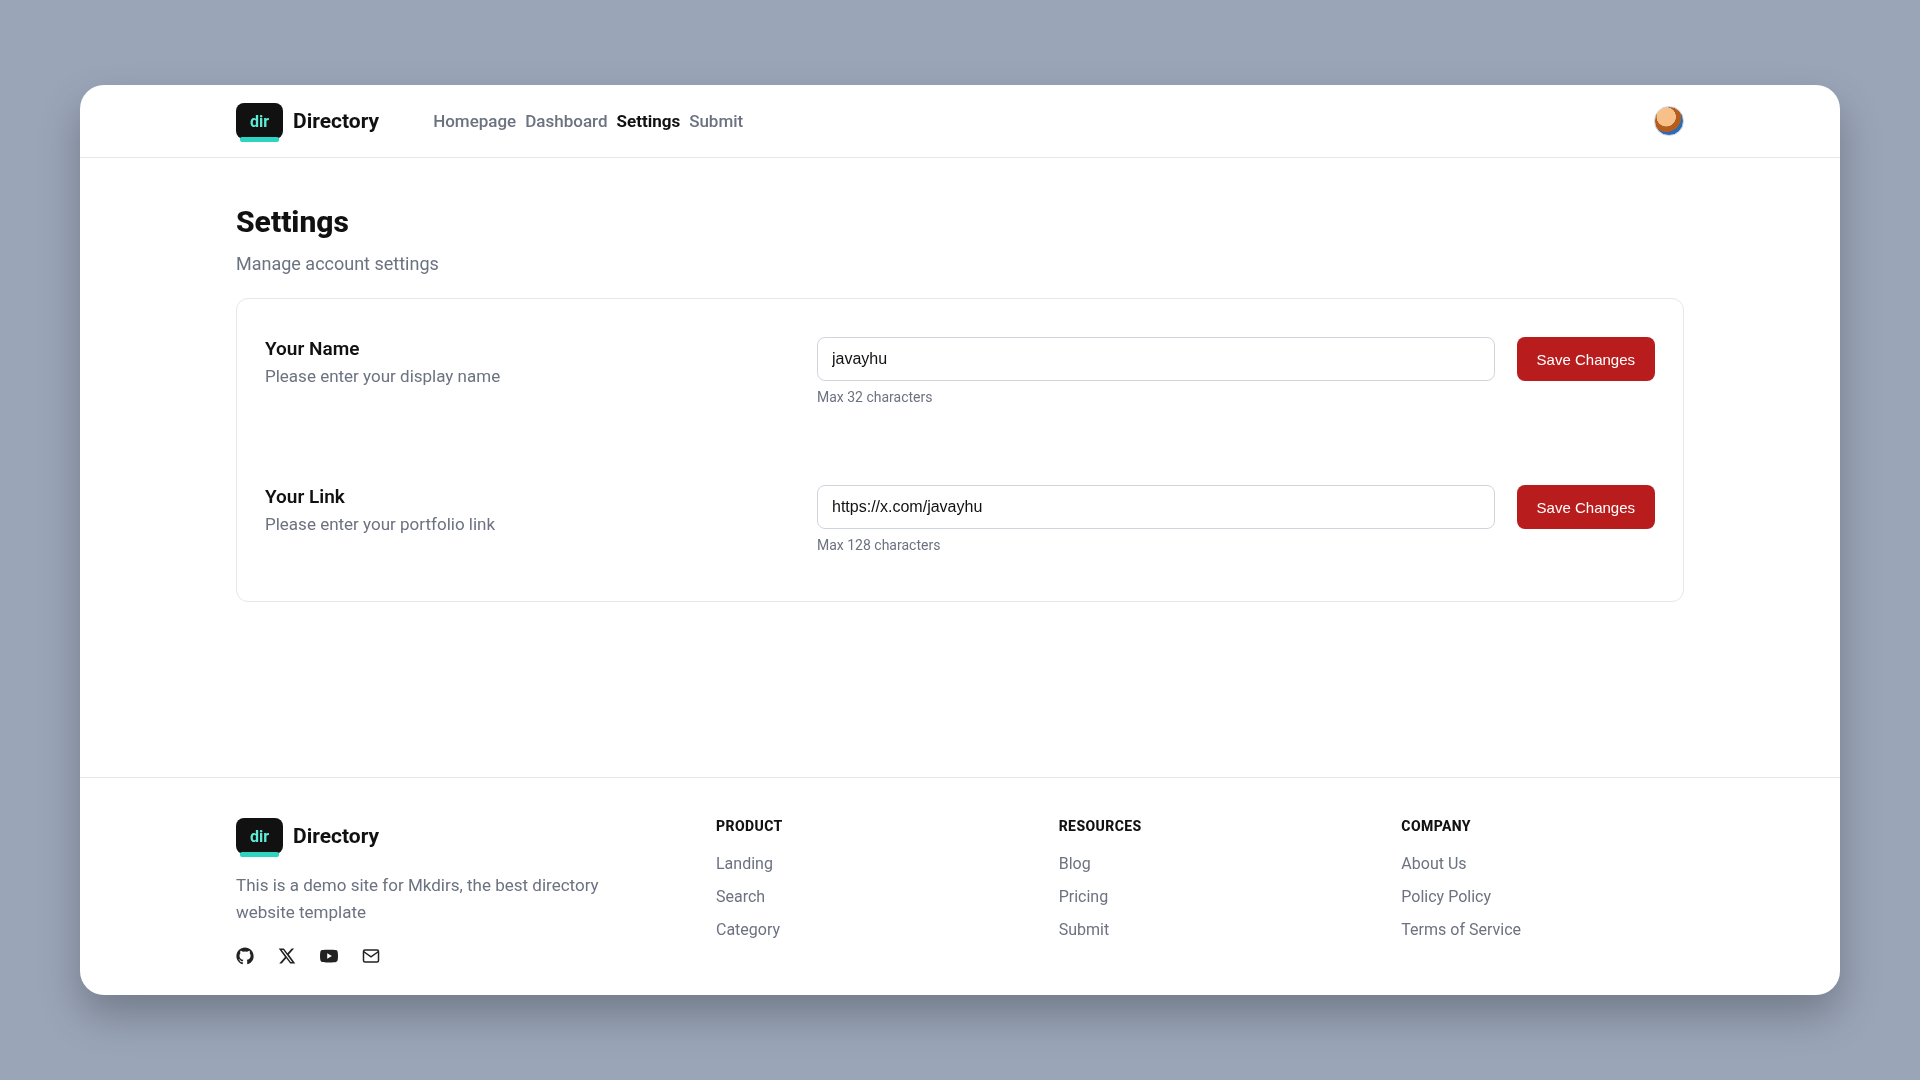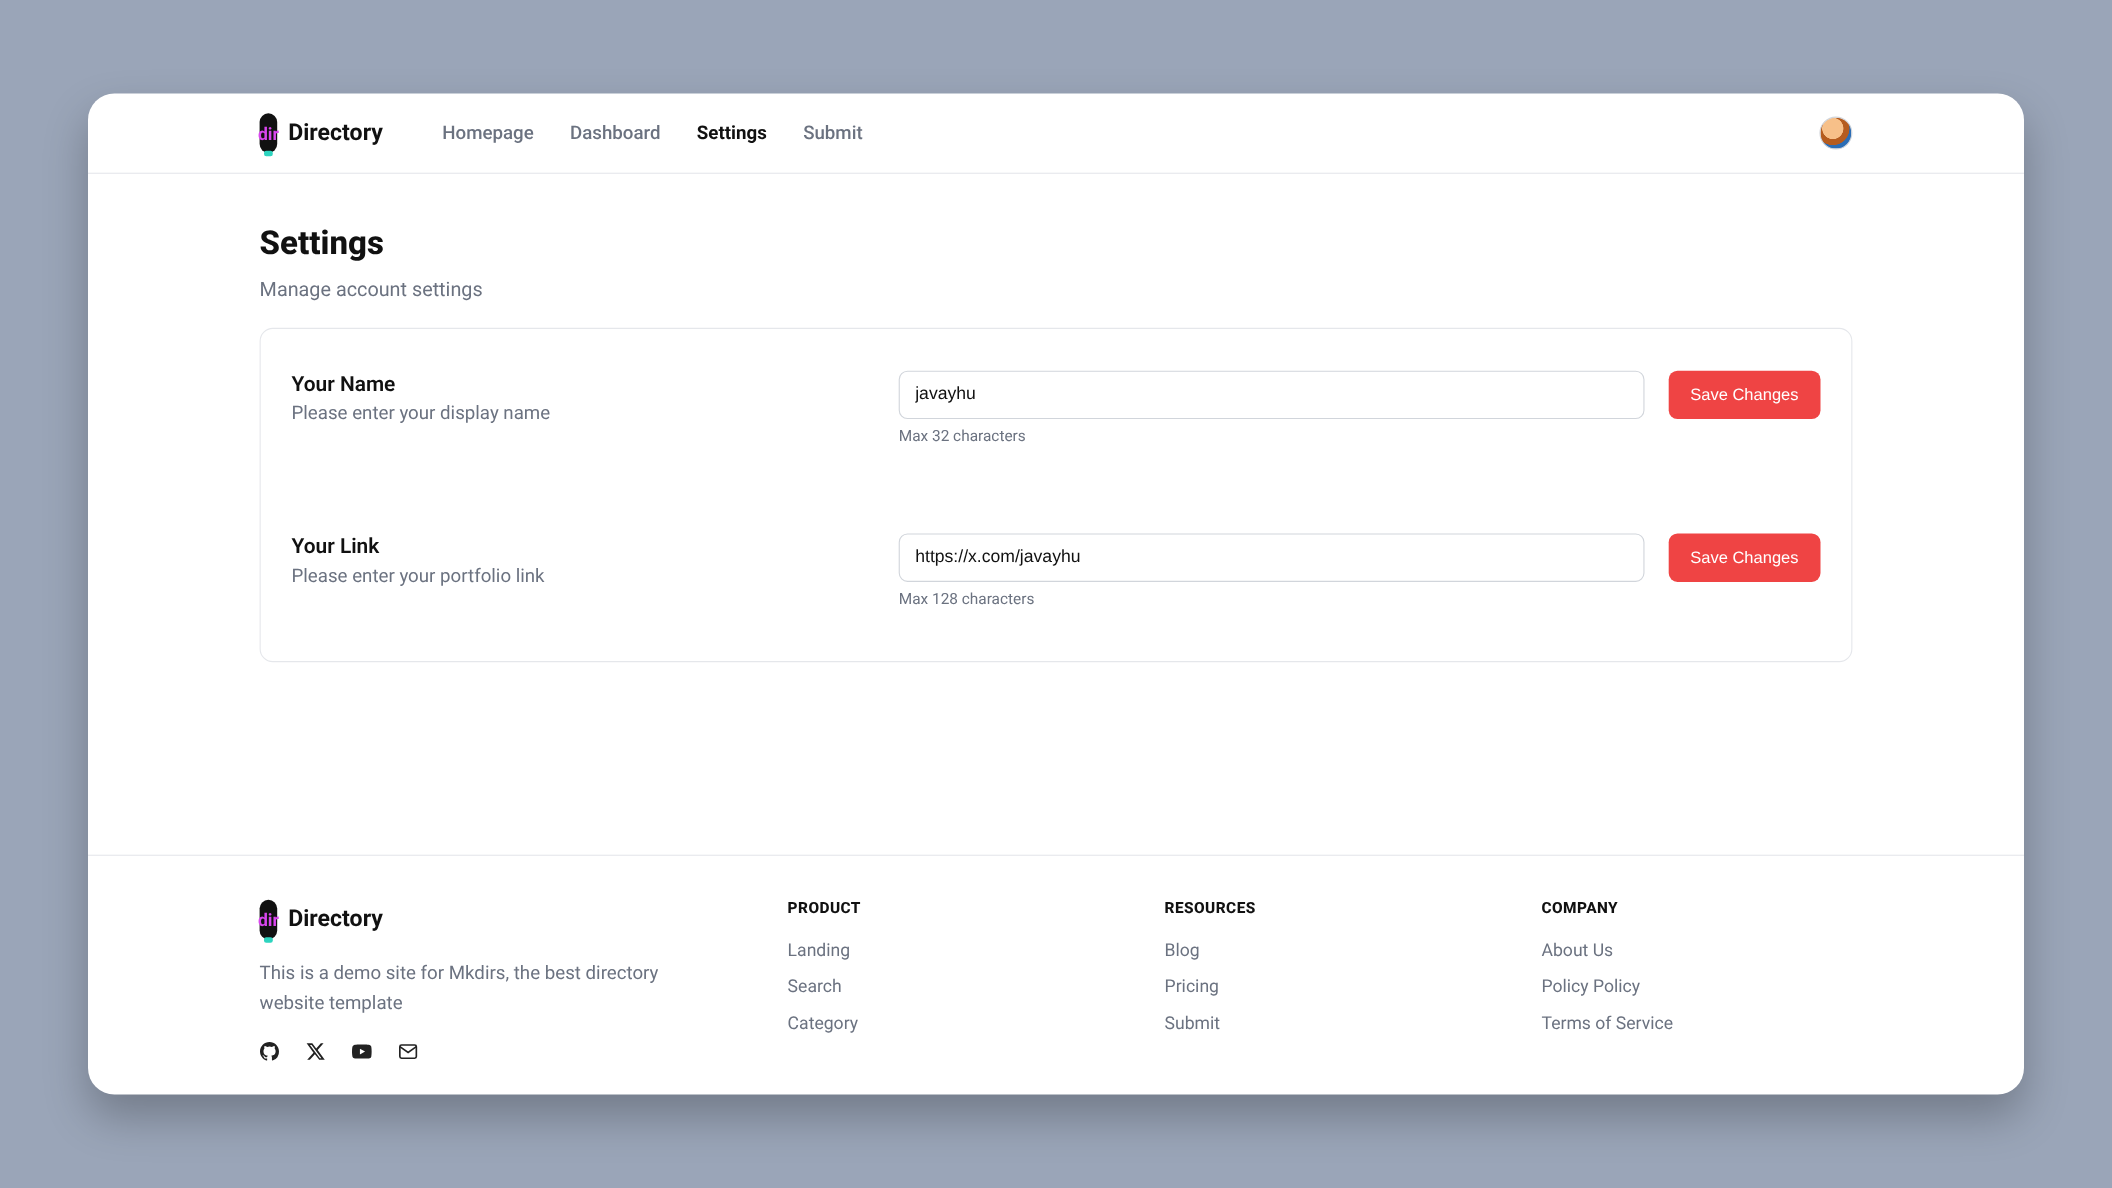--- a/index.html
+++ b/index.html
@@ -27,28 +27,28 @@
     align-items: center;
     padding: 18px 156px;
     border-bottom: 1px solid #e5e7eb;
   }
   .logo {
     display: flex;
     align-items: center;
     gap: 10px;
   }
   .logo-badge {
-    width: 16px;
+    width: 47px;
     height: 36px;
     background: #111;
     border-radius: 8px;
     display: flex;
     align-items: center;
     justify-content: center;
-    color: #d946ef;
+    color: #5eead4;
     font-weight: 700;
     font-size: 16px;
     position: relative;
   }
   .logo-badge::after {
     content: "";
     position: absolute;
     bottom: -3px;
     left: 4px;
     right: 4px;
@@ -56,21 +56,21 @@
     background: #2dd4bf;
     border-radius: 2px;
   }
   .logo-text {
     font-size: 21px;
     font-weight: 700;
     color: #111;
   }
   .nav {
     display: flex;
-    gap: 33px;
+    gap: 9px;
     margin-left: 54px;
   }
   .nav a {
     font-size: 17px;
     color: #6b7280;
     text-decoration: none;
     cursor: pointer;
     font-weight: 500;
   }
   .nav a.active {
@@ -138,21 +138,21 @@
     flex: 1;
     height: 44px;
     border: 1px solid #d1d5db;
     border-radius: 8px;
     padding: 0 14px;
     font-size: 16px;
     color: #111;
     outline: none;
   }
   .save-btn {
-    background: #ef4444;
+    background: #b91c1c;
     color: #fff;
     border: none;
     border-radius: 8px;
     height: 44px;
     padding: 0 20px;
     font-size: 15px;
     font-weight: 500;
     cursor: pointer;
   }
   .hint {

